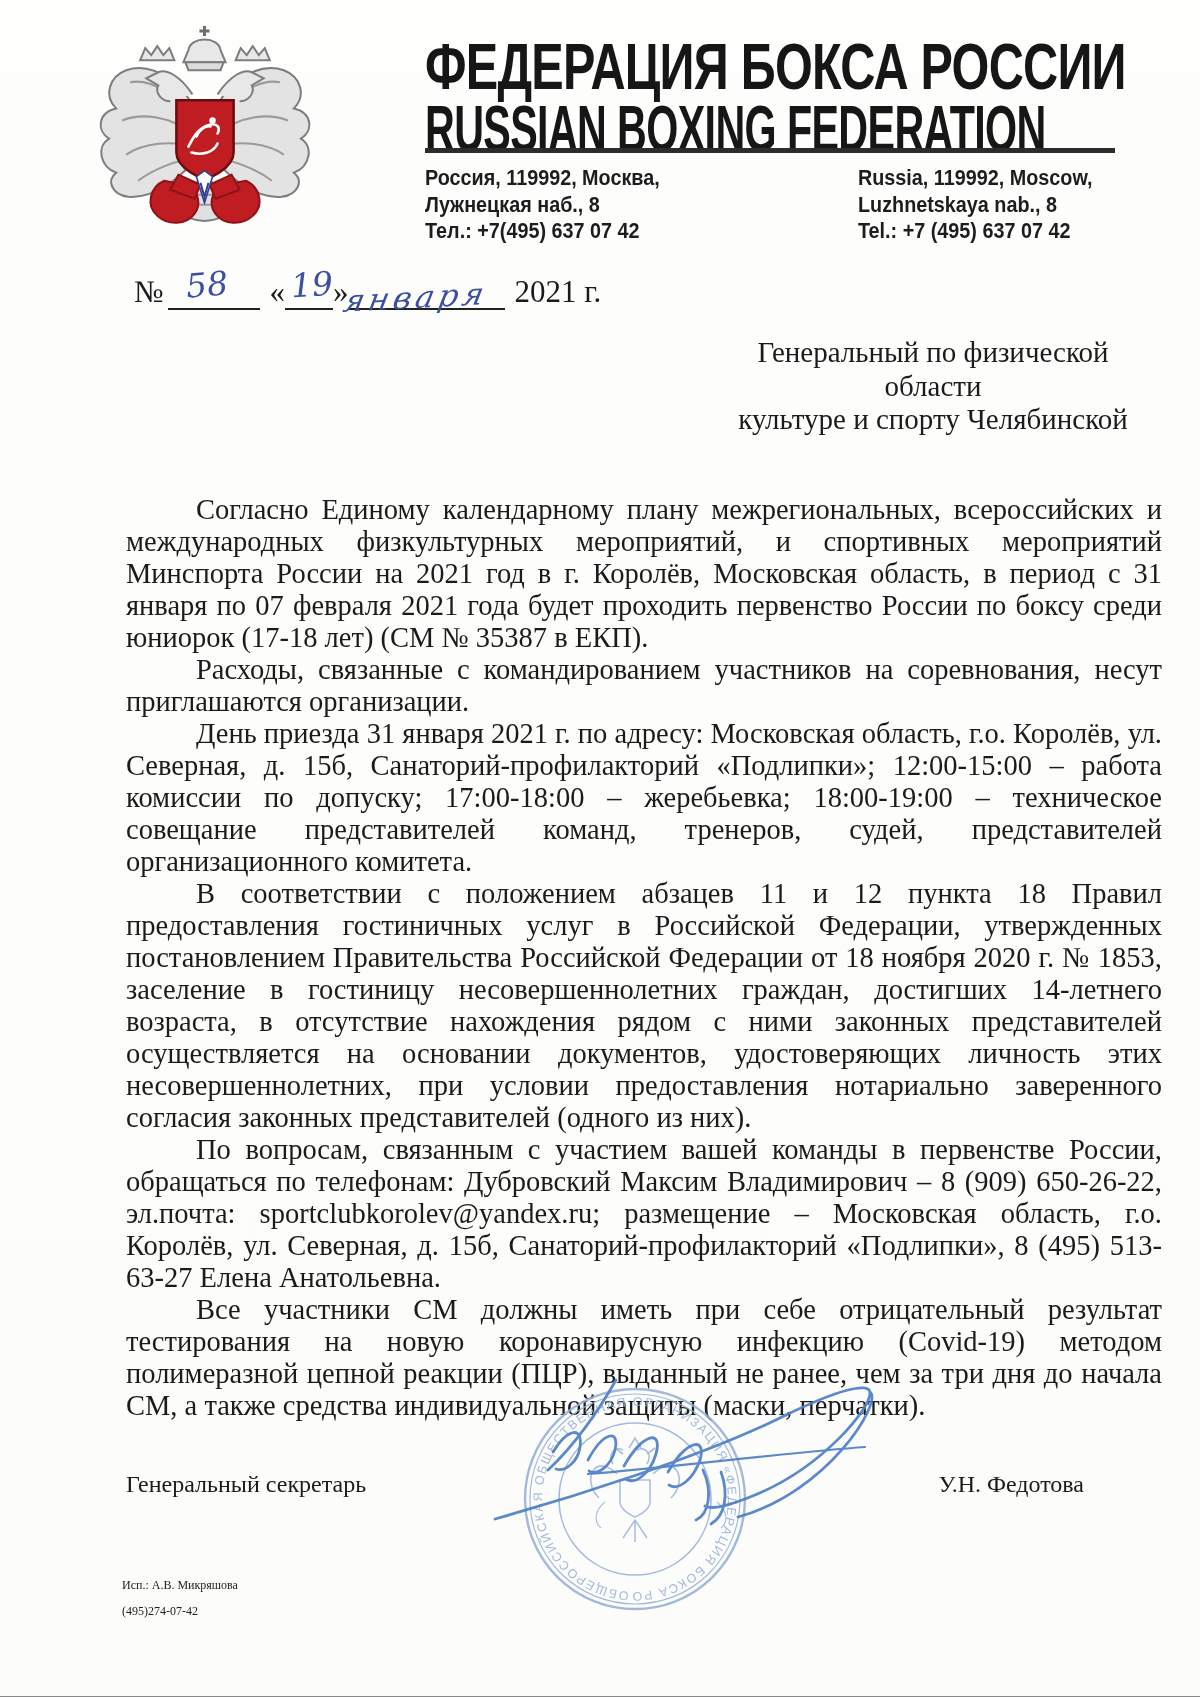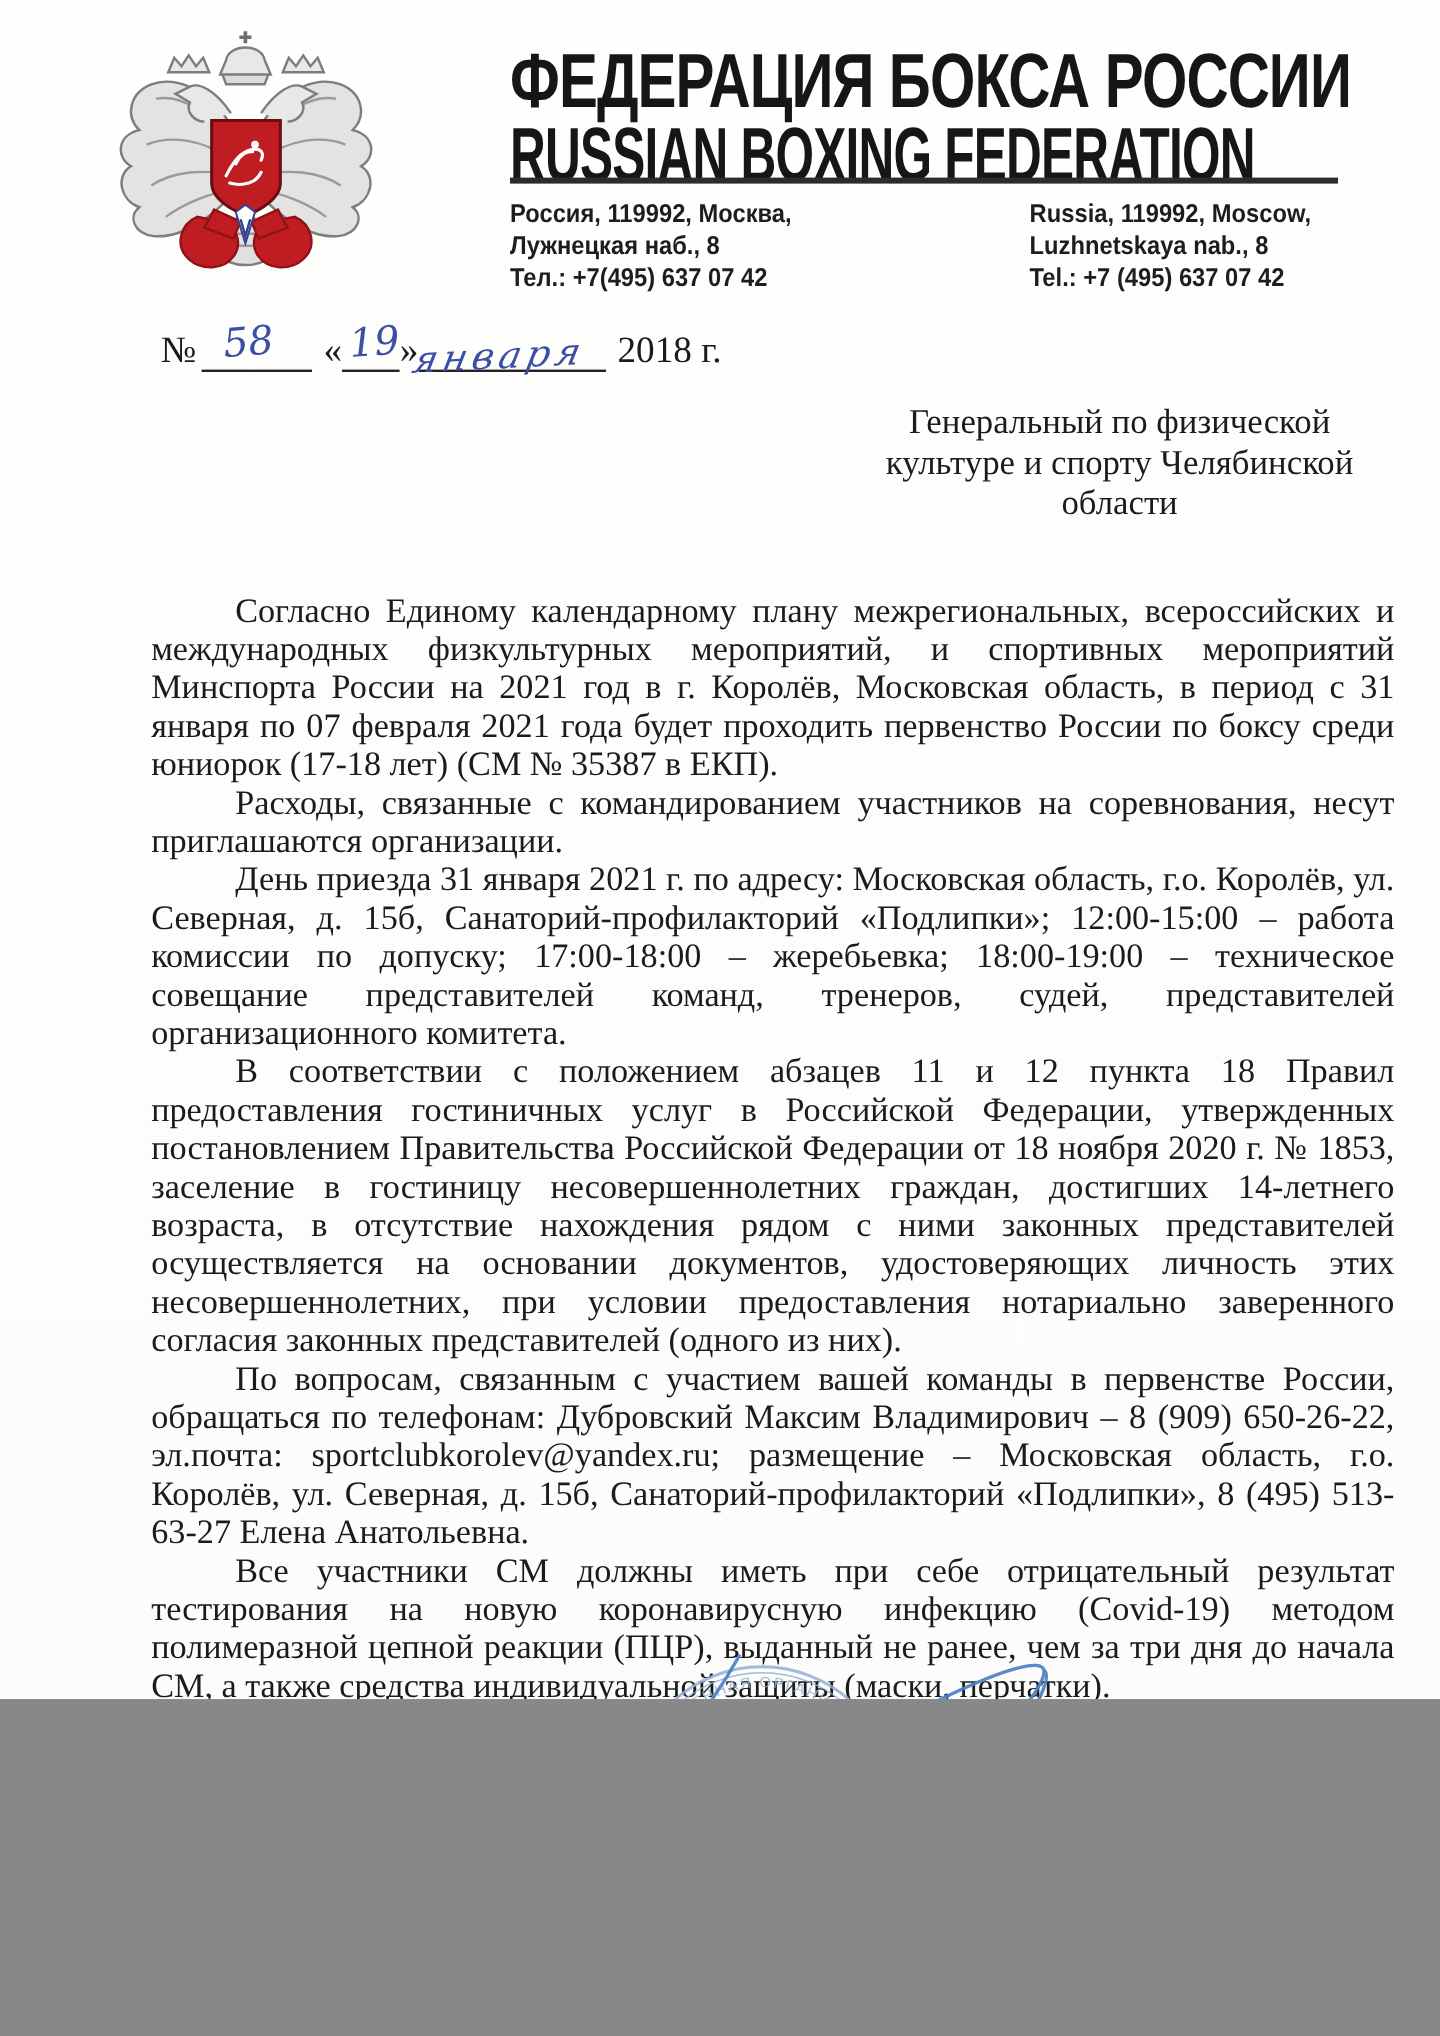--- a/index.html
+++ b/index.html
@@ -1,17 +1,17 @@
 <!DOCTYPE html>
 <html><head>
 <meta charset="utf-8">
 <style>
   html,body{margin:0;padding:0;background:#888;}
   .page{
-    position:relative; width:1200px; height:1416px; margin:0 auto;
+    position:relative; width:1200px; height:1696px; margin:0 auto;
     background:linear-gradient(180deg,#fefefd 0%,#fcfcfa 100%);
     overflow:hidden;
     font-family:"Liberation Serif", serif;
     color:#1b1b1b;
   }
   
   .emblem{position:absolute; left:92px; top:24px; width:226px; height:216px;}
   .org-ru,.org-en{
     position:absolute; left:425px; white-space:nowrap;
     font-family:"Liberation Sans", sans-serif; font-weight:700; color:#161616;
@@ -148,27 +148,27 @@
     <span class="gap"></span>
     <span>«</span>
     <span class="blank b2">
       <span class="ink ink-19">19</span>
     </span>
     <span>»</span>
     <span class="blank b3">
       <span class="ink ink-month">января</span>
     </span>
     <span class="gap"></span>
-    <span>2018 г.</span>
+    <span>2021 г.</span>
   </div>
 
   <div class="recipient">
     <div>Генеральный по физической</div>
+    <div>области</div>
     <div>культуре и спорту Челябинской</div>
-    <div>области</div>
   </div>
 
   <div class="body-text">
     <p>Согласно Единому календарному плану межрегиональных, всероссийских и международных физкультурных мероприятий, и спортивных мероприятий Минспорта России на 2021 год в г. Королёв, Московская область, в период с 31 января по 07 февраля 2021 года будет проходить первенство России по боксу среди юниорок (17-18 лет) (СМ № 35387 в ЕКП).</p>
     <p>Расходы, связанные с командированием участников на соревнования, несут приглашаются организации.</p>
     <p>День приезда 31 января 2021 г. по адресу: Московская область, г.о. Королёв, ул. Северная, д. 15б, Санаторий-профилакторий «Подлипки»; 12:00-15:00 – работа комиссии по допуску; 17:00-18:00 – жеребьевка; 18:00-19:00 – техническое совещание представителей команд, тренеров, судей, представителей организационного комитета.</p>
     <p>В соответствии с положением абзацев 11 и 12 пункта 18 Правил предоставления гостиничных услуг в Российской Федерации, утвержденных постановлением Правительства Российской Федерации от 18 ноября 2020 г. № 1853, заселение в гостиницу несовершеннолетних граждан, достигших 14-летнего возраста, в отсутствие нахождения рядом с ними законных представителей осуществляется на основании документов, удостоверяющих личность этих несовершеннолетних, при условии предоставления нотариально заверенного согласия законных представителей (одного из них).</p>
     <p>По вопросам, связанным с участием вашей команды в первенстве России, обращаться по телефонам: Дубровский Максим Владимирович – 8 (909) 650-26-22, эл.почта: sportclubkorolev@yandex.ru; размещение – Московская область, г.о. Королёв, ул. Северная, д. 15б, Санаторий-профилакторий «Подлипки»,  8 (495) 513-63-27  Елена Анатольевна.</p>
     <p>Все участники СМ должны иметь при себе отрицательный результат тестирования на новую коронавирусную инфекцию (Covid-19) методом полимеразной цепной реакции (ПЦР), выданный не ранее, чем за три дня до начала СМ, а также средства индивидуальной защиты (маски, перчатки).</p>
   </div>

